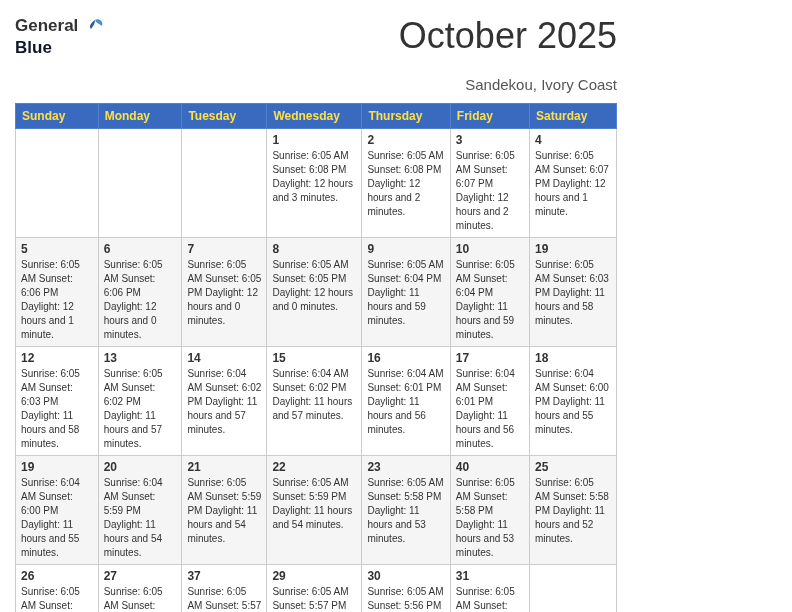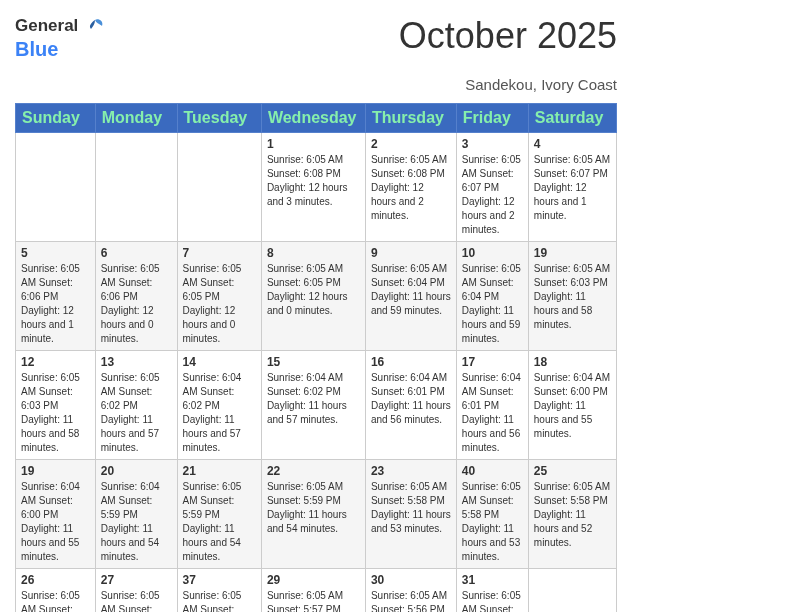--- a/index.html
+++ b/index.html
@@ -39,22 +39,22 @@
       color: #555;
       margin-top: 20px;
     }
     .calendar {
       width: 100%;
       border-collapse: collapse;
       border: 1px solid #ccc;
     }
     .calendar th {
       background: #3a6abf;
-      color: #86efac;
-      font-size: 16px;
+      color: #fde047;
+      font-size: 12px;
       font-weight: bold;
       padding: 5px 6px;
       text-align: left;
       border: 1px solid #5580cc;
     }
     .calendar td {
       vertical-align: top;
       border: 1px solid #ccc;
       padding: 4px 5px;
       width: 113px;
@@ -89,21 +89,21 @@
   <div class="header">
     <div class="logo">
       <div style="display:flex; align-items:center;">
         <div style="line-height:1.15;">
           <span style="font-size:17px; font-weight:bold; color:#333;">General</span>
           <svg width="22" height="22" viewBox="0 0 22 22" style="vertical-align:middle; margin: 0 1px;">
             <path d="M11 4 C14 2, 20 5, 18 10 C16 8, 12 7, 11 4 Z" fill="#4a90d9"></path>
             <path d="M11 4 C8 6, 4 10, 7 13 C9 10, 11 8, 11 4 Z" fill="#2a5fa0"></path>
           </svg>
           <br>
-          <span style="font-size:20px; font-weight:bold; color:#3b82f6;">Blue</span>
+          <span style="font-size:17px; font-weight:bold; color:#0f172a;">Blue</span>
         </div>
       </div>
     </div>
     <div class="title-block">
       <div class="month-title">October 2025</div>
       <div class="location">Sandekou, Ivory Coast</div>
     </div>
   </div>
 
   <table class="calendar">

